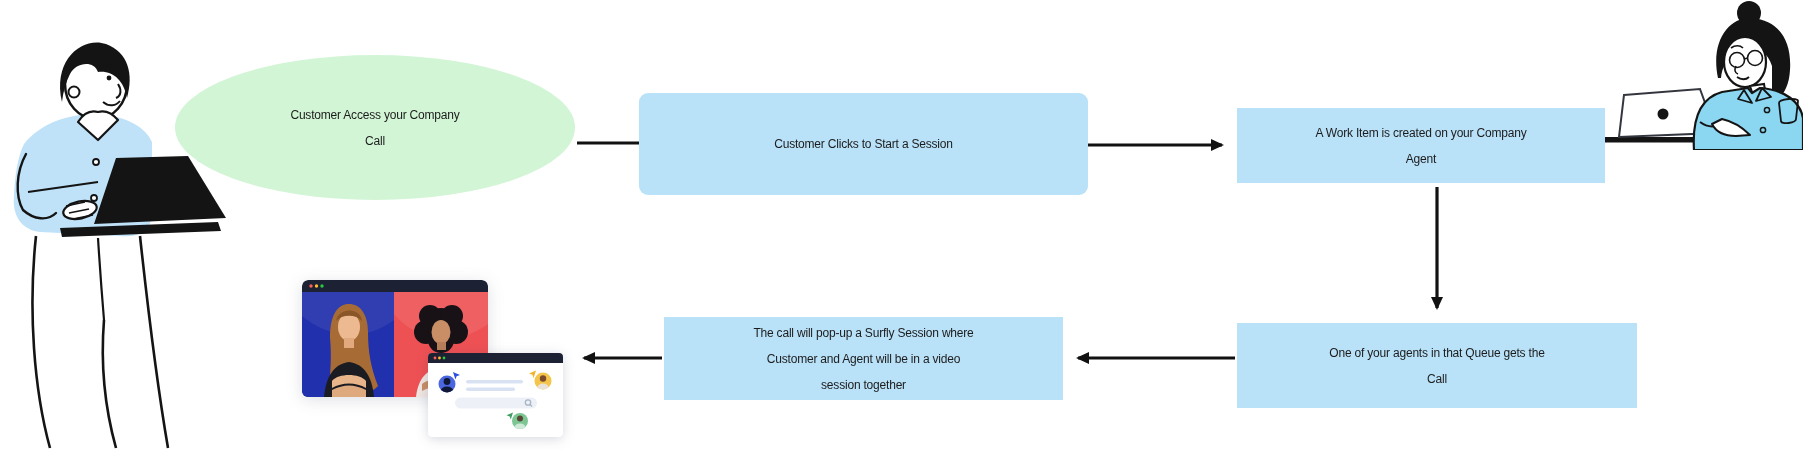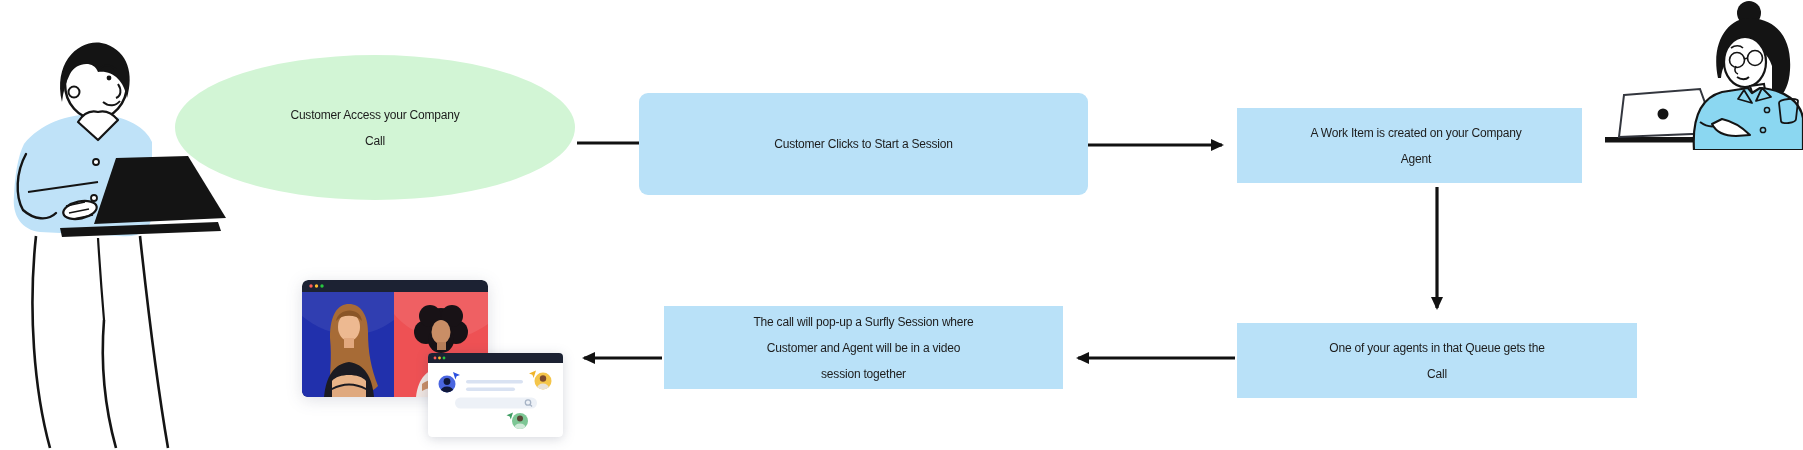--- a/index.html
+++ b/index.html
@@ -238,29 +238,29 @@
 
   <div class="node node-ellipse" style="left:175px;top:55px;width:400px;height:145px;">
     <span>Customer Access your Company</span>
     <span>Call</span>
   </div>
 
   <div class="node node-rect" style="left:639px;top:93px;width:449px;height:102px;border-radius:9px;">
     <span>Customer Clicks to Start a Session</span>
   </div>
 
-  <div class="node node-rect" style="left:1237px;top:108px;width:332px;height:75px;padding-left:13px;">
+  <div class="node node-rect" style="left:1237px;top:108px;width:368px;height:75px;">
     <span>A Work Item is created on your Company</span>
     <span>Agent</span>
   </div>
 
-  <div class="node node-rect" style="left:1237px;top:323px;width:400px;height:75px;">
+  <div class="node node-rect" style="left:1237px;top:323px;width:400px;height:85px;">
     <span>One of your agents in that Queue gets the</span>
     <span>Call</span>
   </div>
 
-  <div class="node node-rect" style="left:664px;top:306px;width:399px;height:83px;">
+  <div class="node node-rect" style="left:664px;top:317px;width:399px;height:83px;">
     <span>The call will pop-up a Surfly Session where</span>
     <span>Customer and Agent will be in a video</span>
     <span>session together</span>
   </div>
 
 </div>
 
 </body></html>

